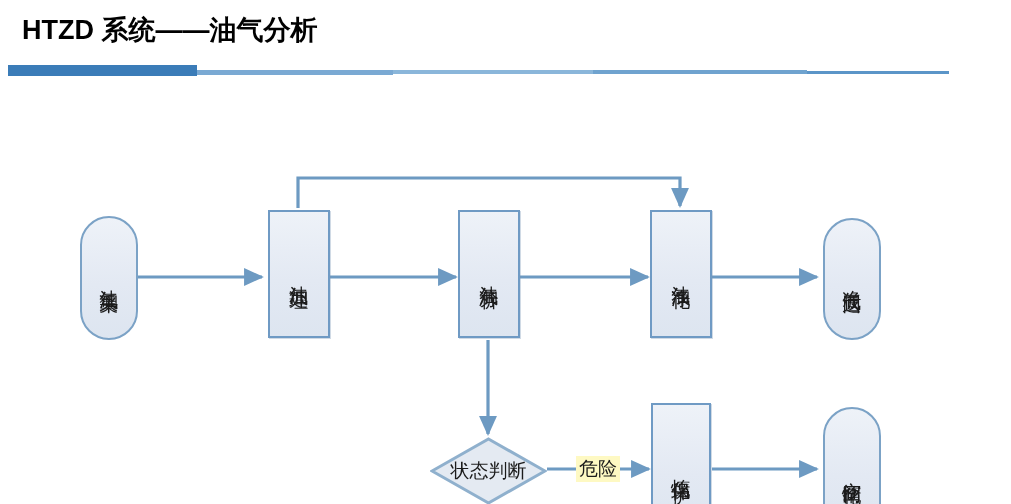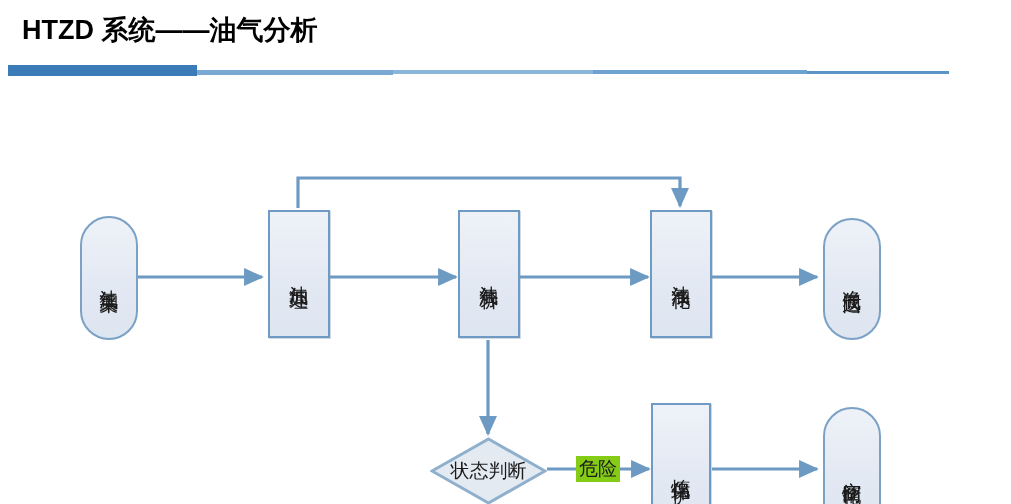--- a/index.html
+++ b/index.html
@@ -144,21 +144,21 @@
     position: relative;
     z-index: 2;
   }
 
   
   .edge-label {
     position: absolute;
     font-family: "Liberation Serif", "DejaVu Serif", serif;
     font-size: 19px;
     color: #1b1b1b;
-    background: #84cc16;
+    background: #fef9c3;
     padding: 0 3px;
     white-space: nowrap;
   }
 </style>
 </head>
 <body>
 
 <div id="slide-title">HTZD 系统——油气分析</div>
 
 <div id="title-rule">

